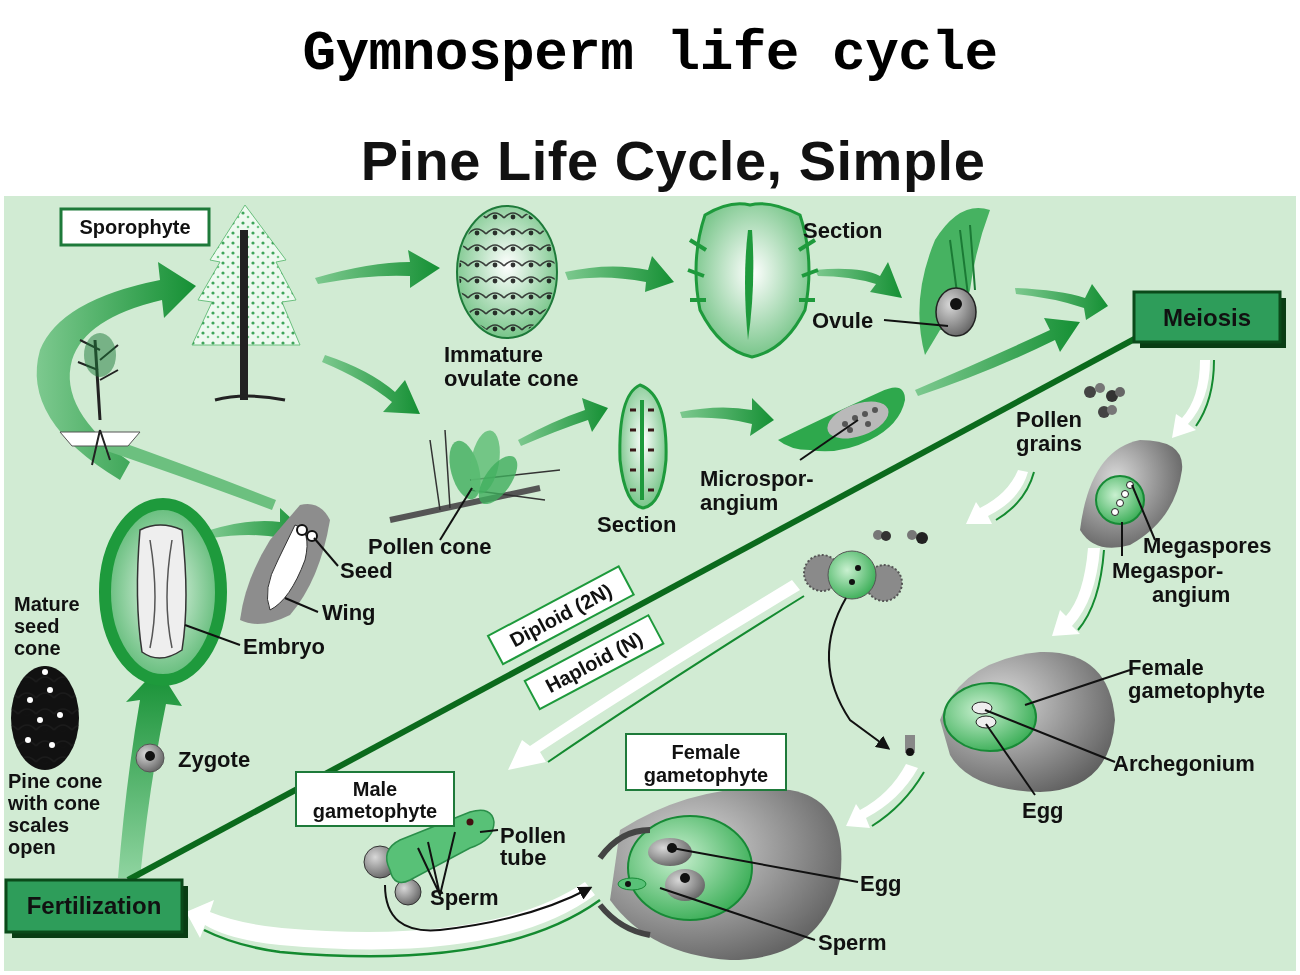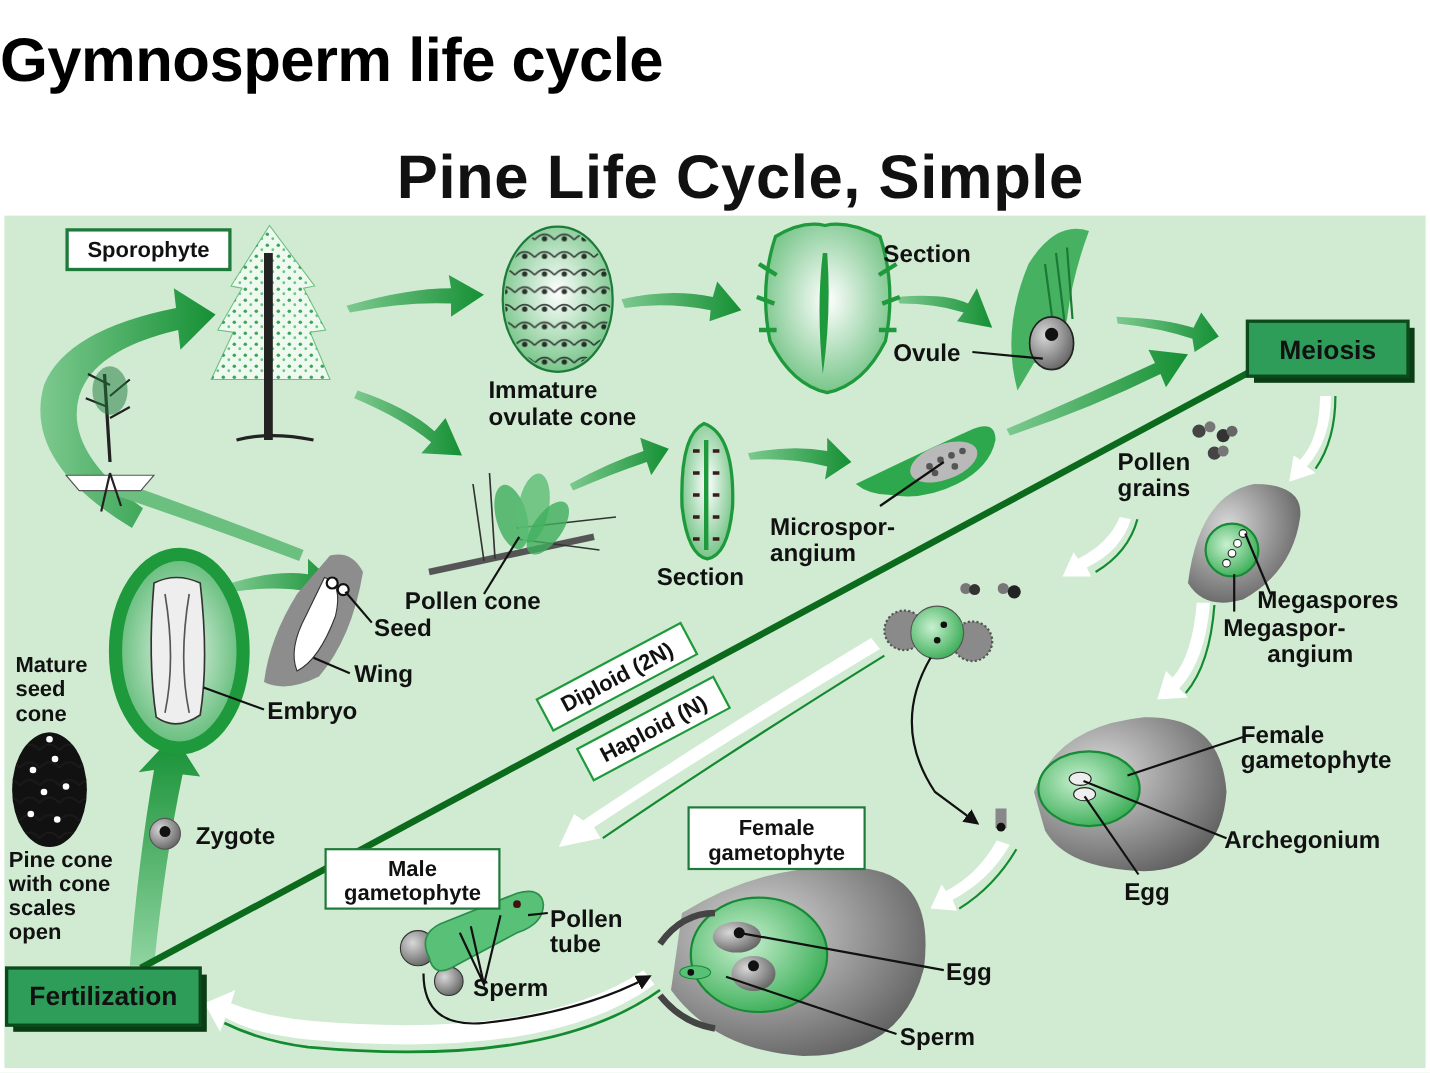--- a/index.html
+++ b/index.html
@@ -1,17 +1,17 @@
 <!DOCTYPE html>
 <html><head>
 <meta charset="utf-8">
 <style>
   html, body { margin: 0; padding: 0; background: #ffffff; }
   body { width: 1300px; height: 975px; position: relative; overflow: hidden; font-family: "Liberation Sans", sans-serif; }
-  .slide-title { position: absolute; left: 0; top: 22px; width: 1300px; font-family: Liberation Sans, sans-serif; font-weight: bold; font-size: 56px; color: #000; letter-spacing: -0.5px; }
+  .slide-title { position: absolute; left: 0; top: 22px; width: 1300px; text-align: center; font-family: Liberation Mono, monospace; font-weight: bold; font-size: 56px; color: #000; letter-spacing: -0.5px; }
   .figure-title { position: absolute; left: 0; top: 128px; width: 1346px; text-align: center; font-family: "Liberation Sans", sans-serif; font-weight: bold; font-size: 56px; color: #111; letter-spacing: 0.5px; }
   .panel { position: absolute; left: 4px; top: 196px; width: 1292px; height: 775px; background: #d1ebd3; }
   svg.diagram { position: absolute; left: 0; top: 0; width: 1300px; height: 975px; }
   .lbl { font-family: "Liberation Sans", sans-serif; font-weight: bold; fill: #111; font-size: 22px; }
   .lbl-sm { font-family: "Liberation Sans", sans-serif; font-weight: bold; fill: #111; font-size: 20px; }
   .boxlbl { font-family: "Liberation Sans", sans-serif; font-weight: bold; fill: #111; font-size: 24px; }
 </style>
 </head>
 <body>
 

